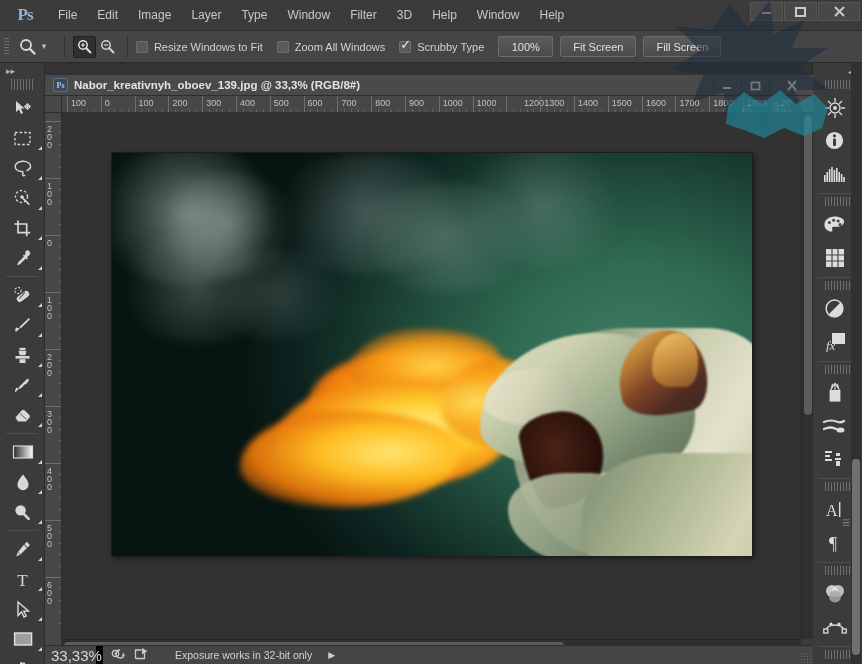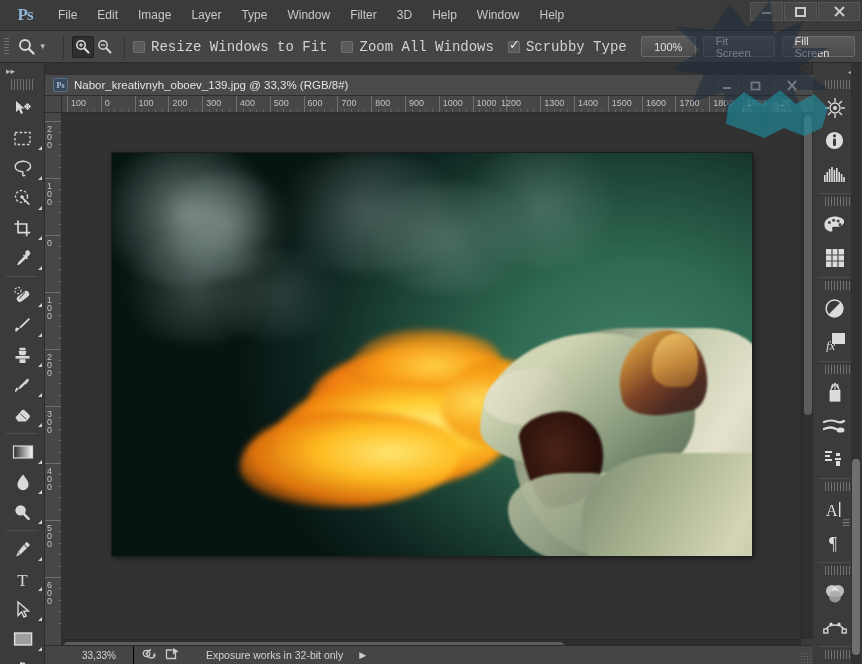--- a/index.html
+++ b/index.html
@@ -68,21 +68,21 @@
   .chk-wrap { display: flex; align-items: center; margin-right: 14px; }
   .chk {
     width: 12px; height: 12px; background: #5a5a5a;
     border: 1px solid #6d6d6d; margin-right: 6px;
     position: relative; border-radius: 1px;
   }
   .chk.checked::after {
     content: "✓"; position: absolute; left: 0px; top: -4px;
     color: #e8e8e8; font-size: 13px; line-height: 14px;
   }
-  .chk-label { color: #d2d2d2; font-size: 14px; white-space: nowrap; font-family: Liberation Mono, monospace; }
+  .chk-label { color: #d2d2d2; font-size: 11px; white-space: nowrap; }
   .pill {
     height: 21px; padding: 0 12px; margin-right: 7px;
     background: linear-gradient(#5b5b5b, #4b4b4b);
     border: 1px solid #6b6b6b; border-radius: 2px;
     color: #e0e0e0; font-size: 11px;
     display: flex; align-items: center; justify-content: center;
   }
   .pill.w100 { min-width: 55px; }
 
   
@@ -153,21 +153,21 @@
     border-bottom: 1px solid #2d2d2d;
     display: flex; align-items: center;
   }
   .doc-ps-badge {
     width: 15px; height: 14px; margin-left: 8px; margin-right: 6px;
     background: #3a4a5c; border: 1px solid #59708a; border-radius: 2px;
     color: #a9c6de; font-size: 8px; font-weight: bold;
     display: flex; align-items: center; justify-content: center;
     font-family: "Liberation Serif", serif;
   }
-  .doc-title { color: #e3e3e3; font-size: 11.5px; font-weight: normal; }
+  .doc-title { color: #e3e3e3; font-size: 11.5px; font-weight: bold; }
   .doc-wbtns { position: absolute; right: 0px; top: 0px; display: flex; height: 21px; }
   .doc-wbtn {
     width: 28px; height: 21px;
     border-left: 1px solid #3a3a3a;
     display: flex; align-items: center; justify-content: center;
     color: #d5d5d5; font-size: 10px;
   }
   .doc-wbtn.wide { width: 44px; }
 
   
@@ -254,22 +254,22 @@
     position: absolute; right: 0; bottom: 13px; width: 12px; height: 12px; background: #3b3b3b;
   }
 
   
   .statusbar {
     position: absolute; left: 0; bottom: 0; width: 768px; height: 19px;
     background: #454545; border-top: 1px solid #2d2d2d;
     display: flex; align-items: center;
   }
   .sb-zoom {
-    width: 58px; padding-left: 6px; color: #d8d8d8; font-size: 10px;
-    border-right: 1px solid #000000; height: 19px; display: flex; align-items: center; margin-left: 31px;
+    width: 58px; padding-left: 6px; color: #d8d8d8; font-size: 15px;
+    border-right: 7px solid #000000; height: 19px; display: flex; align-items: center;
   }
   .sb-icons { display: flex; align-items: center; gap: 6px; padding: 0 8px; color: #cacaca; }
   .sb-msg { color: #d2d2d2; font-size: 10.5px; margin-left: 18px; }
   .sb-arrow { color: #d0d0d0; font-size: 9px; margin-left: 16px; }
   .sb-grip-tr {
     position: absolute; right: 2px; bottom: 1px; width: 11px; height: 11px;
     background: radial-gradient(#8b8b8b 30%, transparent 32%) 0 0/3px 3px;
     opacity: .55;
   }
 
@@ -757,21 +757,21 @@
         <div class="rh-minor" style="left: 390.32px;"></div>
         <div class="rh-minor" style="left: 397.08px;"></div>
         <div class="rh-minor" style="left: 403.84px;"></div>
         <div class="rh-tick" style="left: 410.6px;"></div>
         <div class="rh-num" style="left: 414.6px;">1000</div>
         <div class="rh-minor" style="left: 417.36px;"></div>
         <div class="rh-minor" style="left: 424.12px;"></div>
         <div class="rh-minor" style="left: 430.88px;"></div>
         <div class="rh-minor" style="left: 437.64px;"></div>
         <div class="rh-tick" style="left: 444.4px;"></div>
-        <div class="rh-num" style="left: 439px;">1200</div>
+        <div class="rh-num" style="left: 462px;">1200</div>
         <div class="rh-minor" style="left: 451.16px;"></div>
         <div class="rh-minor" style="left: 457.92px;"></div>
         <div class="rh-minor" style="left: 464.68px;"></div>
         <div class="rh-minor" style="left: 471.44px;"></div>
         <div class="rh-tick" style="left: 478.2px;"></div>
         <div class="rh-num" style="left: 482.2px;">1300</div>
         <div class="rh-minor" style="left: 484.96px;"></div>
         <div class="rh-minor" style="left: 491.72px;"></div>
         <div class="rh-minor" style="left: 498.48px;"></div>
         <div class="rh-minor" style="left: 505.24px;"></div>

